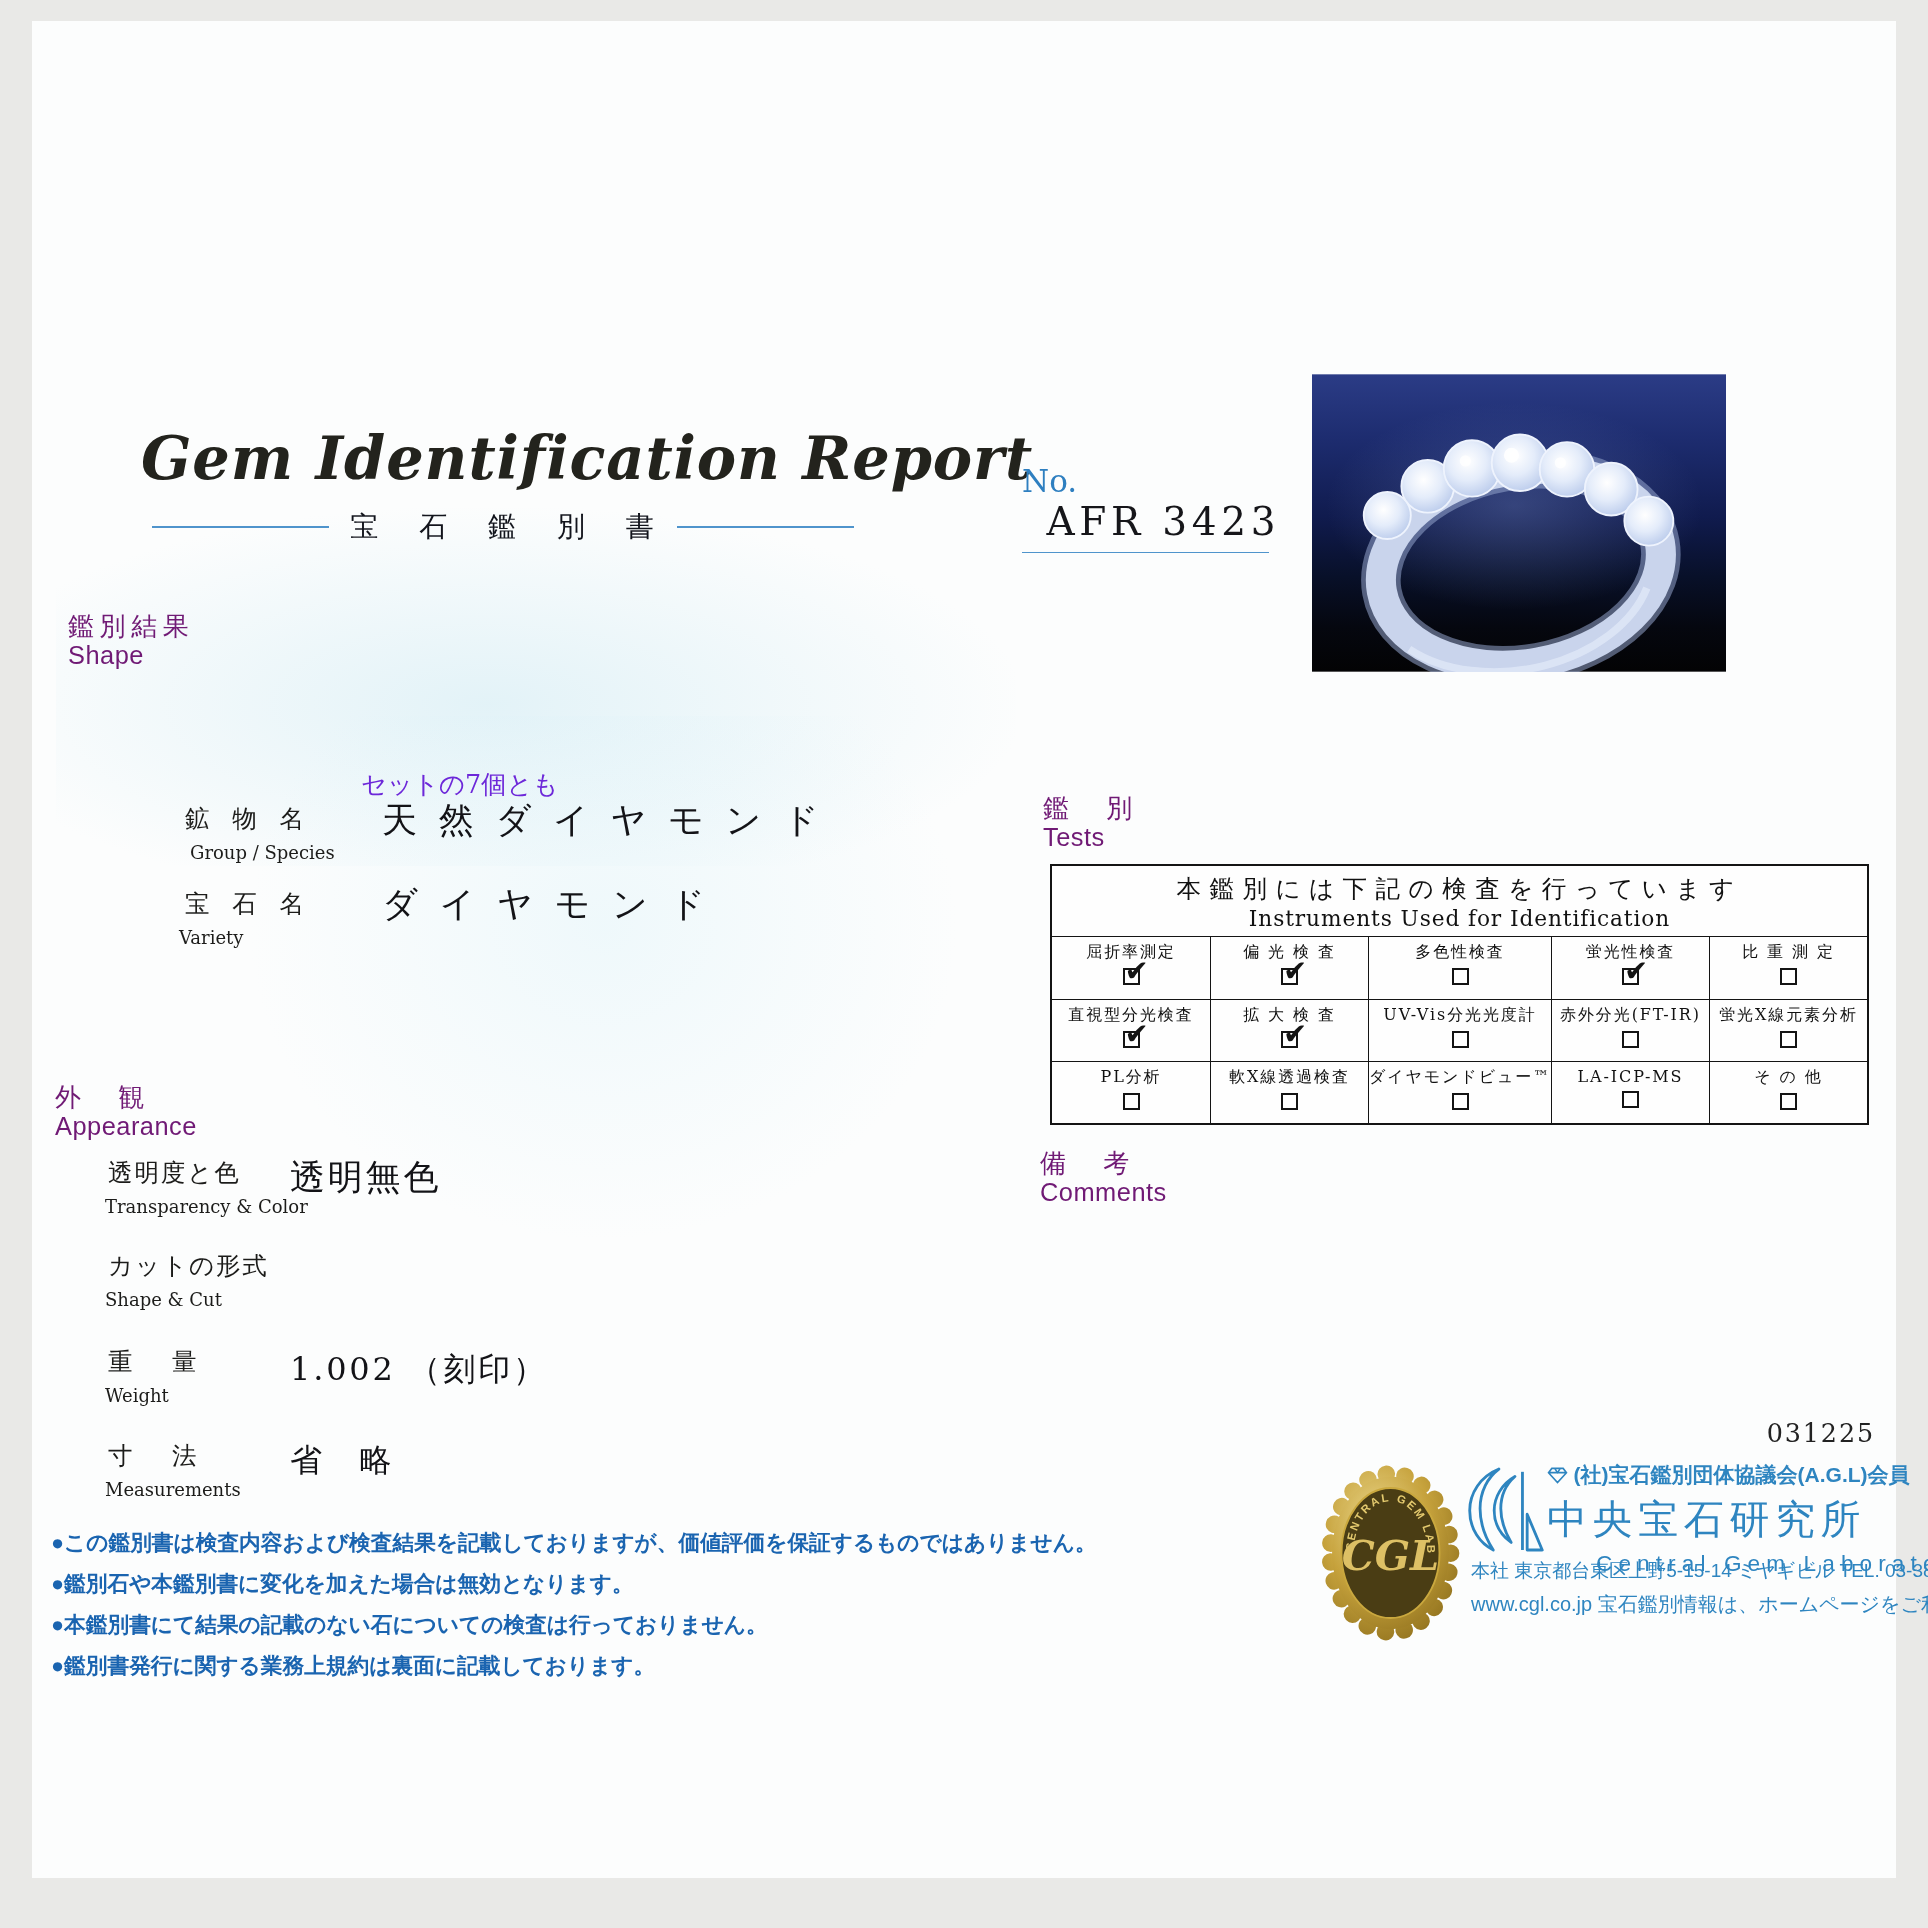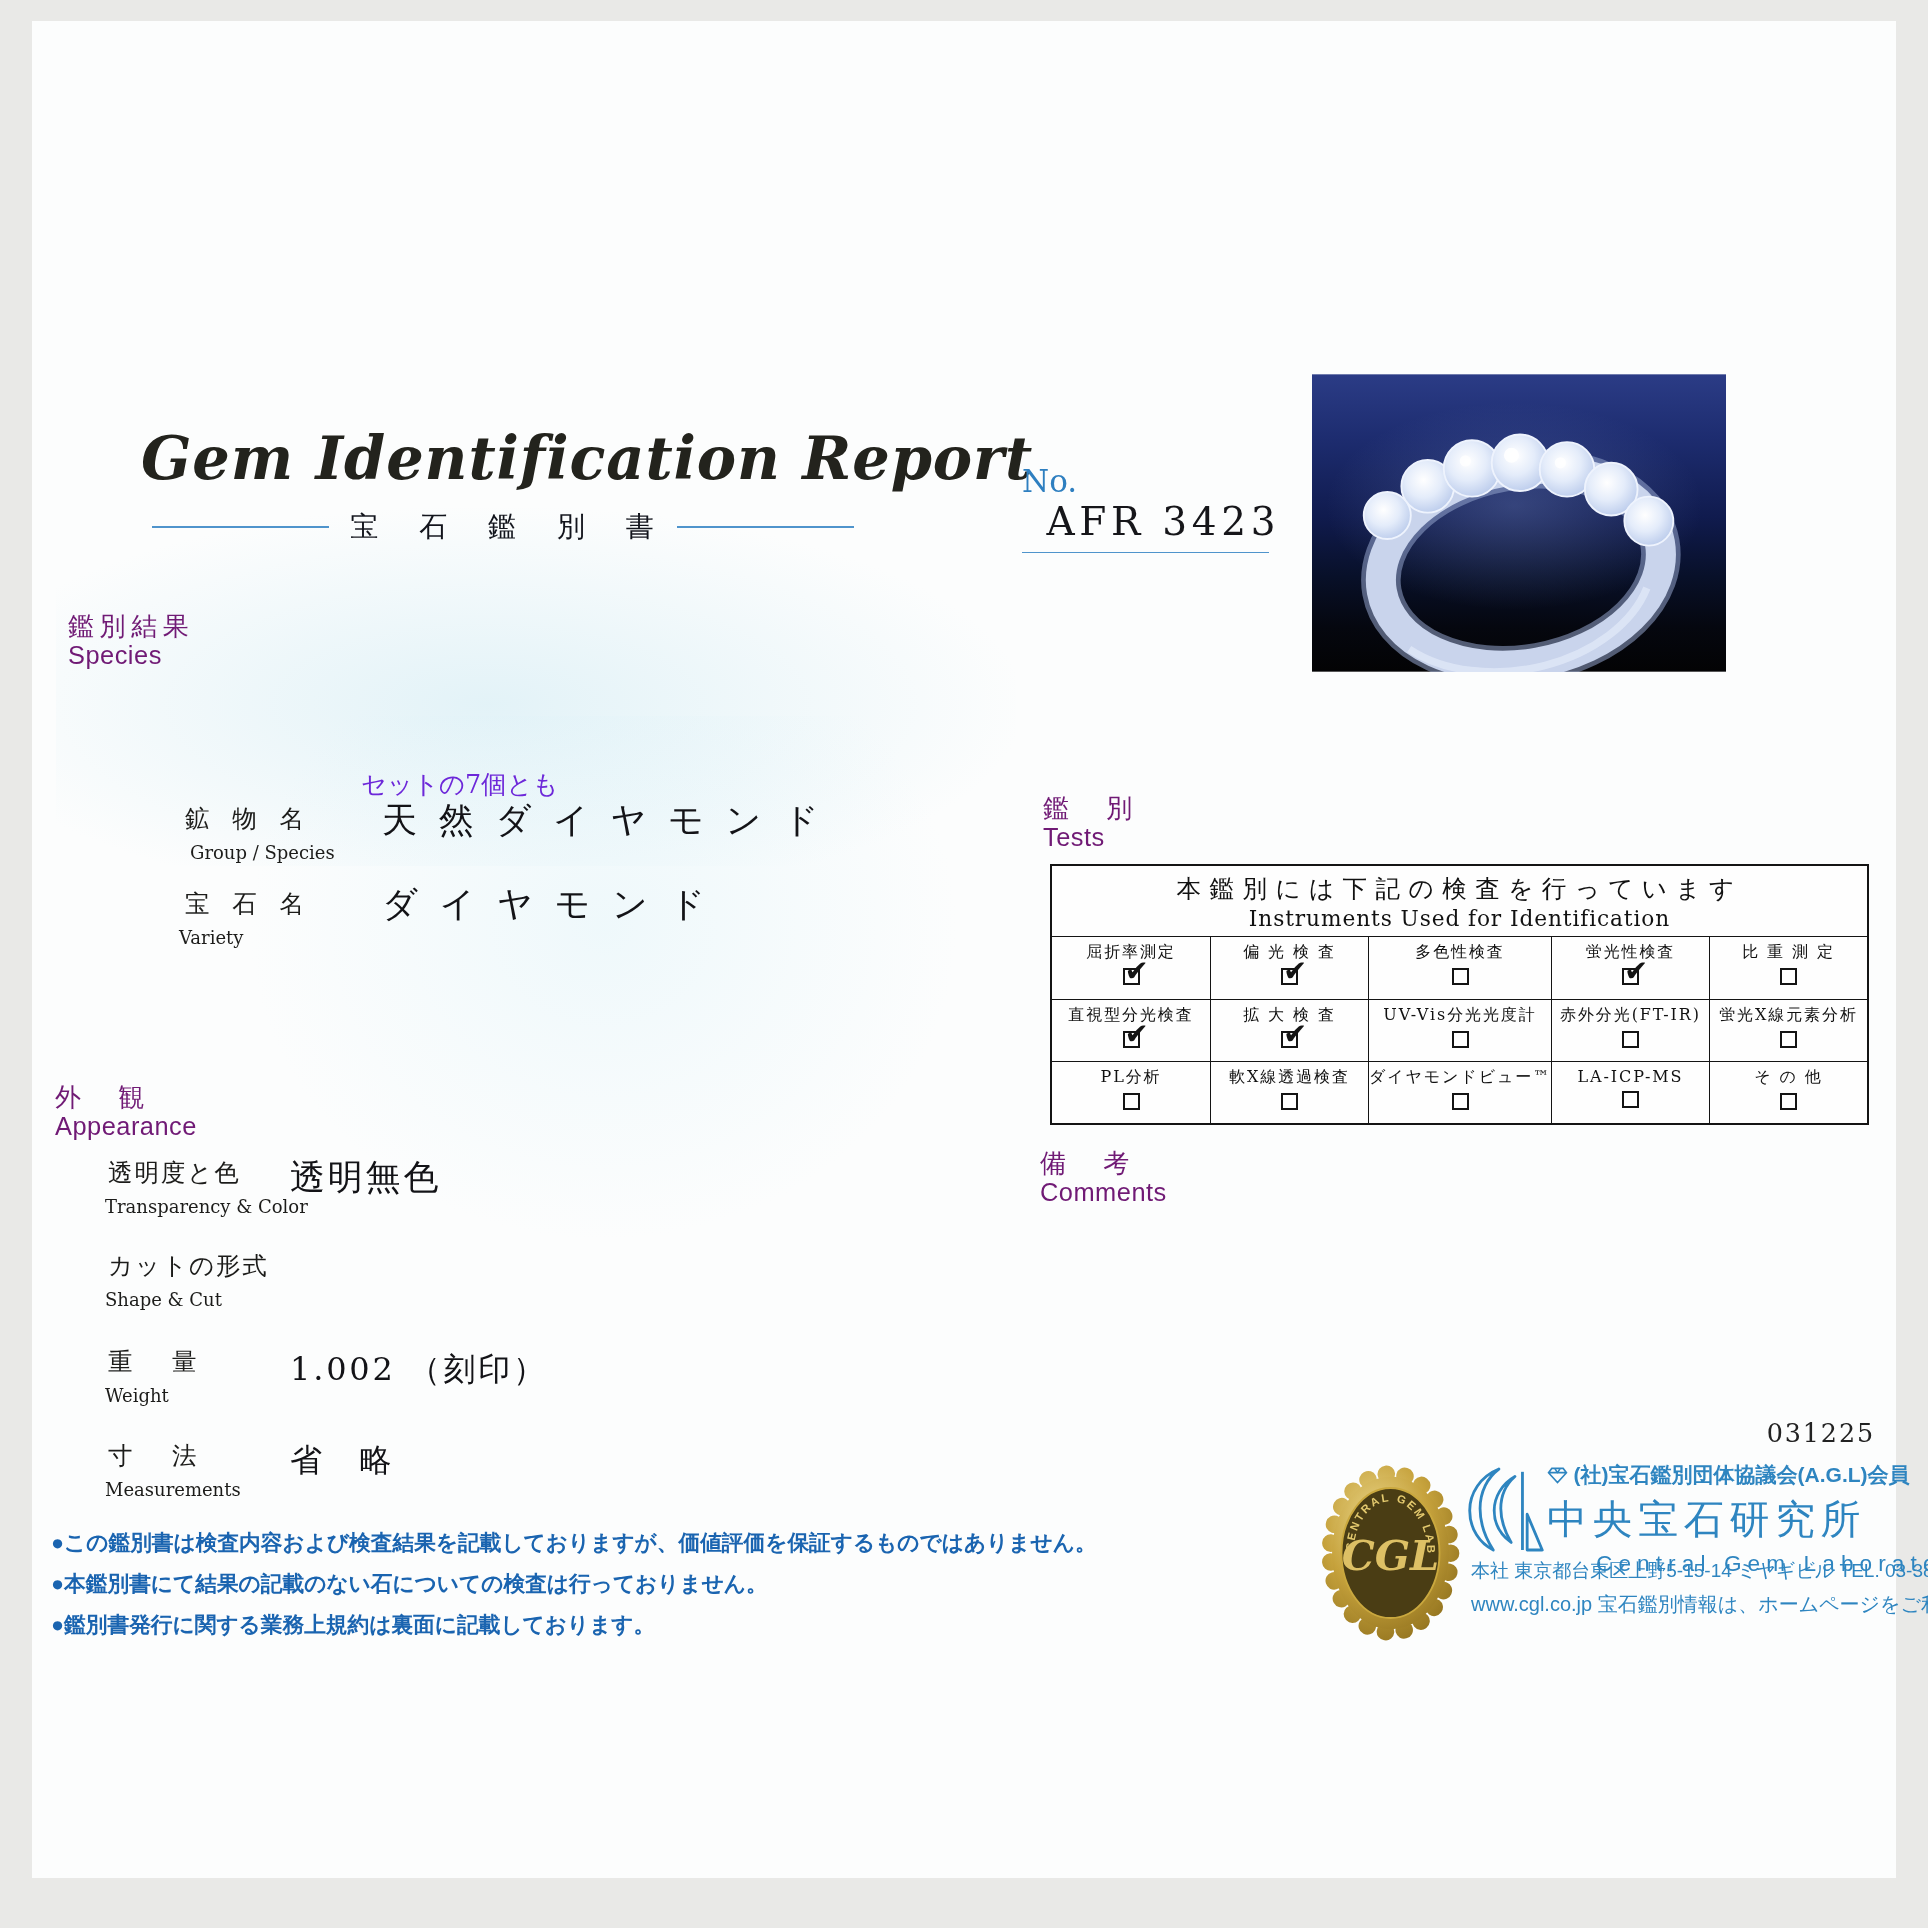--- a/index.html
+++ b/index.html
@@ -137,21 +137,21 @@
         <circle cx="358" cy="156" r="26" fill="url(#gemGrad)" stroke="#eef3fd" stroke-width="2"></circle>
         <circle cx="212" cy="86" r="8" fill="#ffffff" opacity="0.9"></circle>
         <circle cx="163" cy="92" r="6" fill="#ffffff" opacity="0.8"></circle>
         <circle cx="264" cy="94" r="6" fill="#ffffff" opacity="0.8"></circle>
       </g>
     </svg>
   </div>
 
   <div class="abs sec" style="left:68px; top:612px;">
     <div class="ja">鑑別結果</div>
-    <div class="en">Species</div>
+    <div class="en">Shape</div>
   </div>
 
   <div class="abs f-note" style="left:361px; top:768px;">セットの7個とも</div>
   <div class="abs f-label" style="left:185px; top:802px;">鉱 物 名</div>
   <div class="abs f-sub" style="left:190px; top:834px;">Group / Species</div>
   <div class="abs f-value-lg" style="left:358px; top:797px;">天然ダイヤモンド</div>
 
   <div class="abs f-label" style="left:185px; top:887px;">宝 石 名</div>
   <div class="abs f-sub" style="left:179px; top:919px;">Variety</div>
   <div class="abs f-value-lg" style="left:358px; top:881px;">ダイヤモンド</div>
@@ -250,20 +250,21 @@
   <div class="abs f-label app-row-label" style="top:1345px;">重　量</div>
   <div class="abs f-sub" style="left:105px; top:1377px;">Weight</div>
   <div class="abs f-value app-value" style="top:1348px;">1.002 （刻印）</div>
 
   <div class="abs f-label app-row-label" style="top:1439px;">寸　法</div>
   <div class="abs f-sub" style="left:105px; top:1471px;">Measurements</div>
   <div class="abs f-value app-value" style="top:1439px;">省　略</div>
 
   <div class="abs notes">
     <div>●この鑑別書は検査内容および検査結果を記載しておりますが、価値評価を保証するものではありません。</div>
+    <div>●鑑別石や本鑑別書に変化を加えた場合は無効となります。</div>
     <div>●本鑑別書にて結果の記載のない石についての検査は行っておりません。</div>
     <div>●鑑別書発行に関する業務上規約は裏面に記載しております。</div>
   </div>
 
   <div class="abs serial">031225</div>
 
   <div class="abs" style="left:1316px; top:1455px; width:149px; height:196px;">
     <svg width="149" height="196" viewBox="0 0 158 208">
       <defs>
         <radialGradient id="goldGrad" cx="0.38" cy="0.3" r="0.9">

